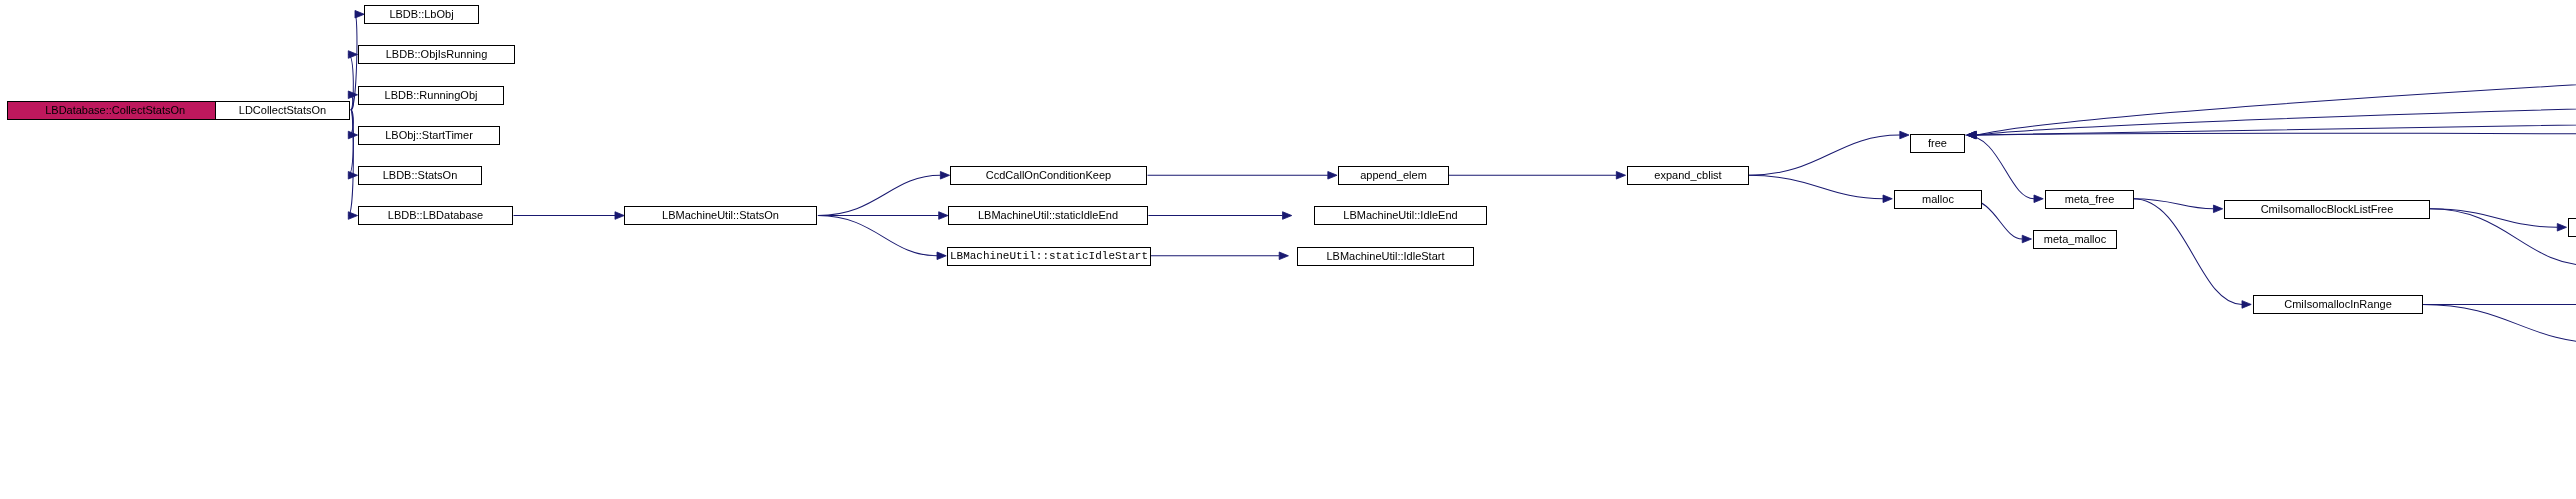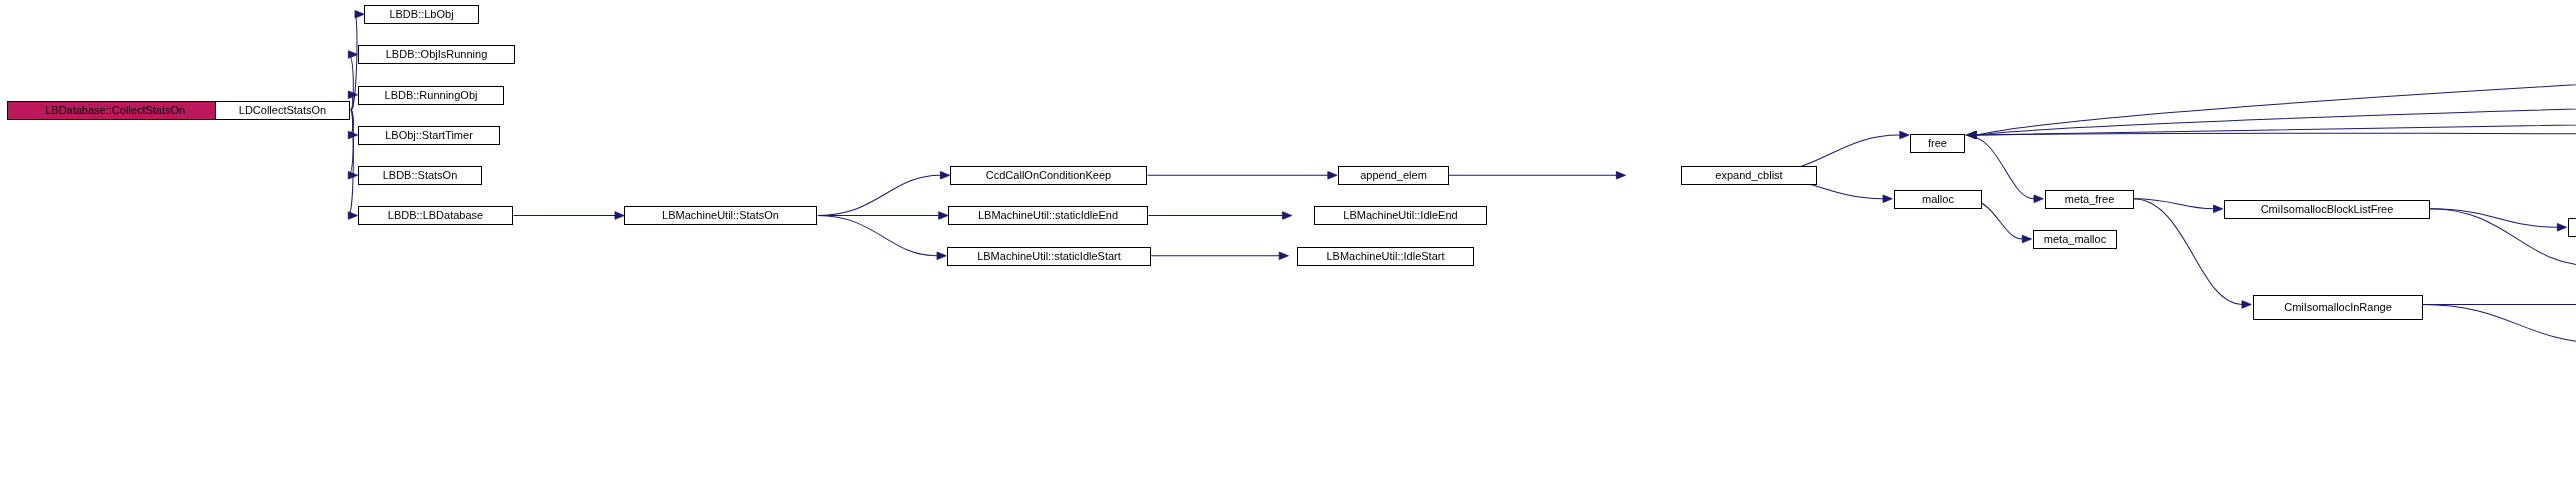--- a/index.html
+++ b/index.html
@@ -179,49 +179,49 @@
       </div>
       <div class="node" id="n8" style="left: 624px; top: 206px; width: 193px; height: 18.5px;">
         <span>LBMachineUtil::StatsOn</span>
       </div>
       <div class="node" id="n9" style="left: 950px; top: 166px; width: 197px; height: 18.5px;">
         <span>CcdCallOnConditionKeep</span>
       </div>
       <div class="node" id="n10" style="left: 948px; top: 206px; width: 200px; height: 18.5px;">
         <span>LBMachineUtil::staticIdleEnd</span>
       </div>
-      <div class="node" id="n11" style="left: 947px; top: 247px; width: 204px; height: 18.5px;">
+      <div class="node" id="n11" style="left: 947px; top: 247px; width: 204px; height: 18.5px; font-family: Liberation Mono, monospace;">
         <span>LBMachineUtil::staticIdleStart</span>
       </div>
       <div class="node" id="n12" style="left: 1338px; top: 166px; width: 111px; height: 18.5px;">
         <span>append_elem</span>
       </div>
       <div class="node" id="n13" style="left: 1293px; top: 206px; width: 173px; height: 18.5px; margin-left: 21px;">
         <span>LBMachineUtil::IdleEnd</span>
       </div>
       <div class="node" id="n14" style="left: 1289px; top: 247px; width: 177px; height: 18.5px; margin-left: 8px;">
         <span>LBMachineUtil::IdleStart</span>
       </div>
-      <div class="node" id="n15" style="left: 1681px; top: 166px; width: 136px; height: 18.5px;">
+      <div class="node" id="n15" style="left: 1627px; top: 166px; width: 122px; height: 18.5px;">
         <span>expand_cblist</span>
       </div>
       <div class="node" id="n16" style="left: 1910px; top: 126px; width: 55px; height: 18.5px; margin-top: 8px;">
         <span>free</span>
       </div>
       <div class="node" id="n17" style="left: 1894px; top: 190px; width: 88px; height: 18.5px;">
         <span>malloc</span>
       </div>
       <div class="node" id="n18" style="left: 2045px; top: 190px; width: 89px; height: 18.5px;">
         <span>meta_free</span>
       </div>
       <div class="node" id="n19" style="left: 2033px; top: 230px; width: 84px; height: 18.5px;">
         <span>meta_malloc</span>
       </div>
       <div class="node" id="n20" style="left: 2224px; top: 200px; width: 206px; height: 18.5px;">
         <span>CmiIsomallocBlockListFree</span>
       </div>
-      <div class="node" id="n21" style="left: 2253px; top: 295px; width: 170px; height: 25px;">
+      <div class="node" id="n21" style="left: 2253px; top: 295px; width: 170px; height: 19px;">
         <span>CmiIsomallocInRange</span>
       </div>
       <div class="node" id="n22" style="left: 2568px; top: 218px; width: 146px; height: 18.5px;"></div>
     </div>
 </div>
 
 
 </body></html>

